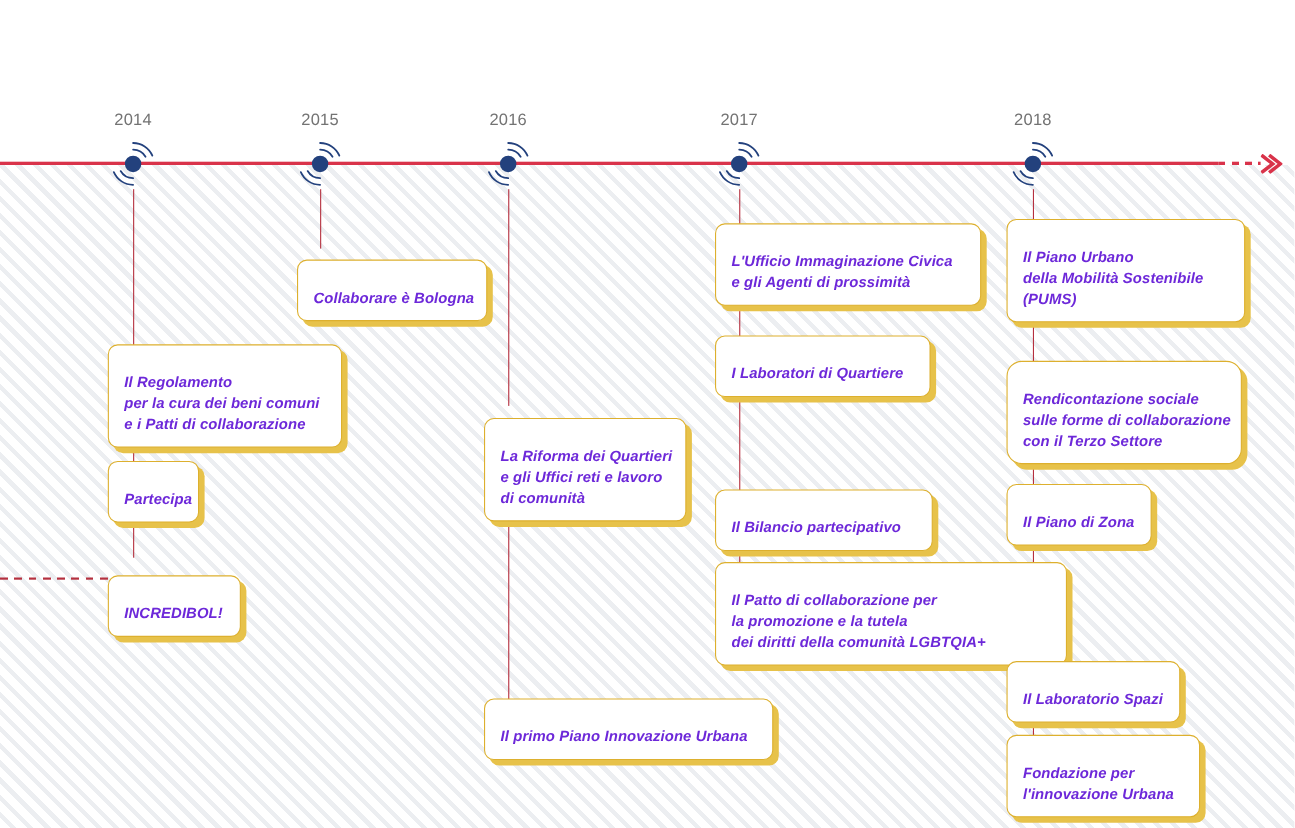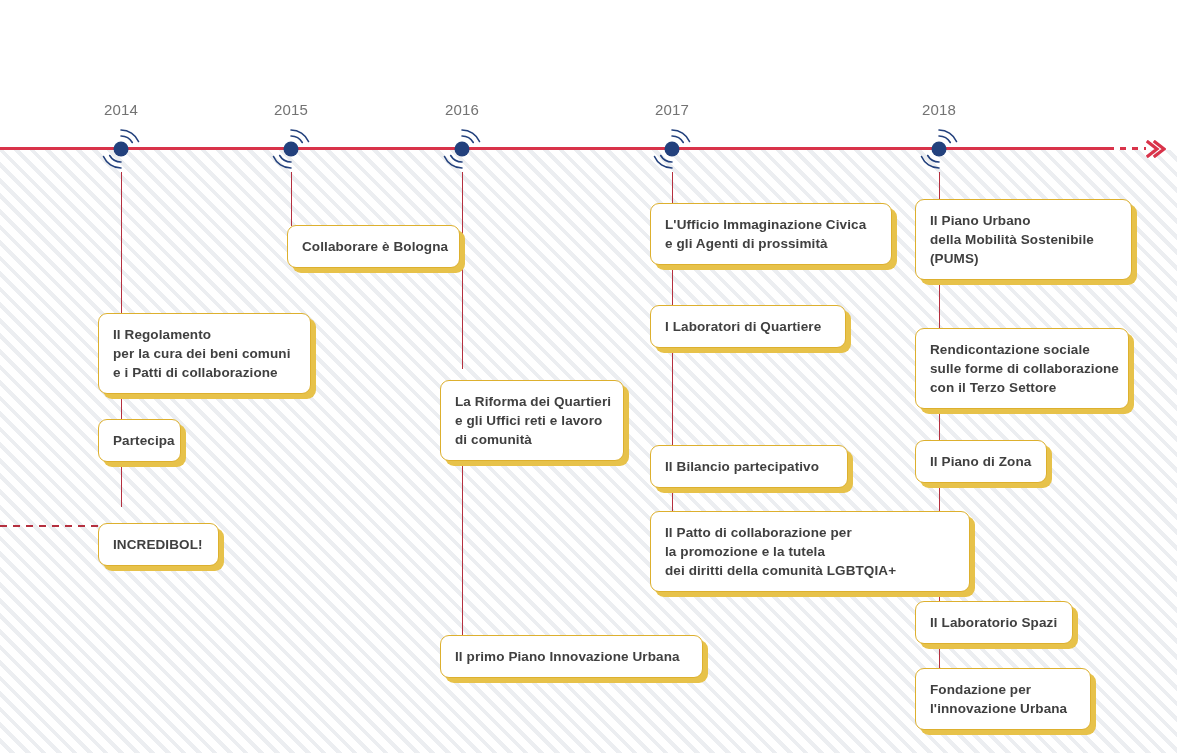--- a/index.html
+++ b/index.html
@@ -118,29 +118,30 @@
     background: #b5303f;
   }
 
   
   .box {
     position: absolute;
     background: #ffffff;
     border: 1.5px solid #ddb02e;
     border-radius: 9px;
     box-shadow: 5px 5px 0 0 #e7c24a;
-    color: #404040;
+    color: #6d28d9;
     font-size: 13.5px;
     font-weight: bold;
     line-height: 19px;
     letter-spacing: 0.1px;
-    padding: 11px 14px 11px 14px;
+    padding: 24px 14px 11px 14px;
     white-space: pre;
     display: flex;
     align-items: center;
+    font-style: italic;
   }
 </style>
 </head>
 <body>
 
 <div id="canvas">
 
   <div id="hatch"></div>
 
 
@@ -212,36 +213,36 @@
         <path d="M23 42 A19 19 0 0 1 5.5 30.5" fill="none" stroke="#23417d" stroke-width="1.6" stroke-linecap="round"></path>
         <circle cx="23" cy="23" r="7.5" fill="#23417d"></circle>
       </svg>
     </div>
   <div id="boxes-layer">
       <div class="box" style="left: 98px; top: 313px; width: 213px; min-height: 72px;"><span>Il Regolamento
 per la cura dei beni comuni
 e i Patti di collaborazione</span></div>
       <div class="box" style="left: 98px; top: 419px; width: 83px; min-height: 36px;"><span>Partecipa</span></div>
       <div class="box" style="left: 98px; top: 523px; width: 121px; min-height: 40px; text-align: center;"><span>INCREDIBOL!</span></div>
-      <div class="box" style="left: 270px; top: 225px; width: 173px; min-height: 36px; margin-left: 17px;"><span>Collaborare è Bologna</span></div>
+      <div class="box" style="left: 270px; top: 236px; width: 173px; min-height: 36px;"><span>Collaborare è Bologna</span></div>
       <div class="box" style="left: 440px; top: 368px; width: 184px; min-height: 72px; margin-top: 12px;"><span>La Riforma dei Quartieri
 e gli Uffici reti e lavoro
 di comunità</span></div>
       <div class="box" style="left: 440px; top: 635px; width: 263px; min-height: 37px;"><span>Il primo Piano Innovazione Urbana</span></div>
       <div class="box" style="left: 650px; top: 203px; width: 242px; min-height: 53px;"><span>L'Ufficio Immaginazione Civica
 e gli Agenti di prossimità</span></div>
       <div class="box" style="left: 650px; top: 305px; width: 196px; min-height: 36px;"><span>I Laboratori di Quartiere</span></div>
       <div class="box" style="left: 650px; top: 445px; width: 198px; min-height: 36px;"><span>Il Bilancio partecipativo</span></div>
       <div class="box" style="left: 650px; top: 511px; width: 320px; min-height: 72px;"><span>Il Patto di collaborazione per
 la promozione e la tutela
 dei diritti della comunità LGBTQIA+</span></div>
       <div class="box" style="left: 915px; top: 199px; width: 217px; min-height: 72px;"><span>Il Piano Urbano
 della Mobilità Sostenibile
 (PUMS)</span></div>
-      <div class="box" style="left: 915px; top: 328px; width: 214px; min-height: 72px;"><span>Rendicontazione sociale
+      <div class="box" style="left: 915px; top: 328px; width: 214px; min-height: 72px; border-radius: 14px;"><span>Rendicontazione sociale
 sulle forme di collaborazione
 con il Terzo Settore</span></div>
       <div class="box" style="left: 915px; top: 440px; width: 132px; min-height: 36px;"><span>Il Piano di Zona</span></div>
       <div class="box" style="left: 915px; top: 601px; width: 158px; min-height: 36px;"><span>Il Laboratorio Spazi</span></div>
       <div class="box" style="left: 915px; top: 668px; width: 176px; min-height: 55px;"><span>Fondazione per
 l'innovazione Urbana</span></div>
     </div>
 
 </div>
 

